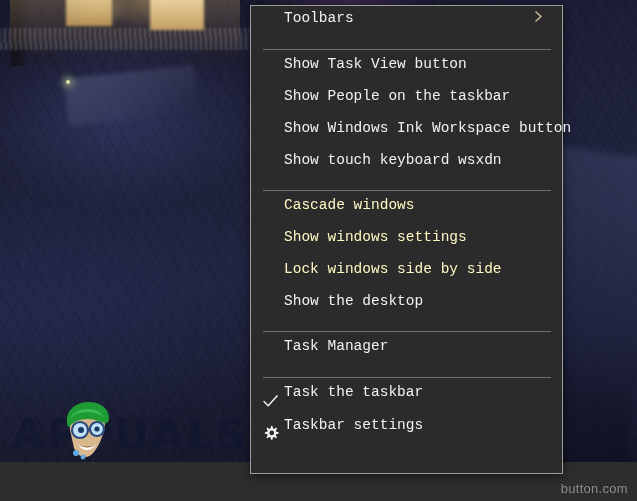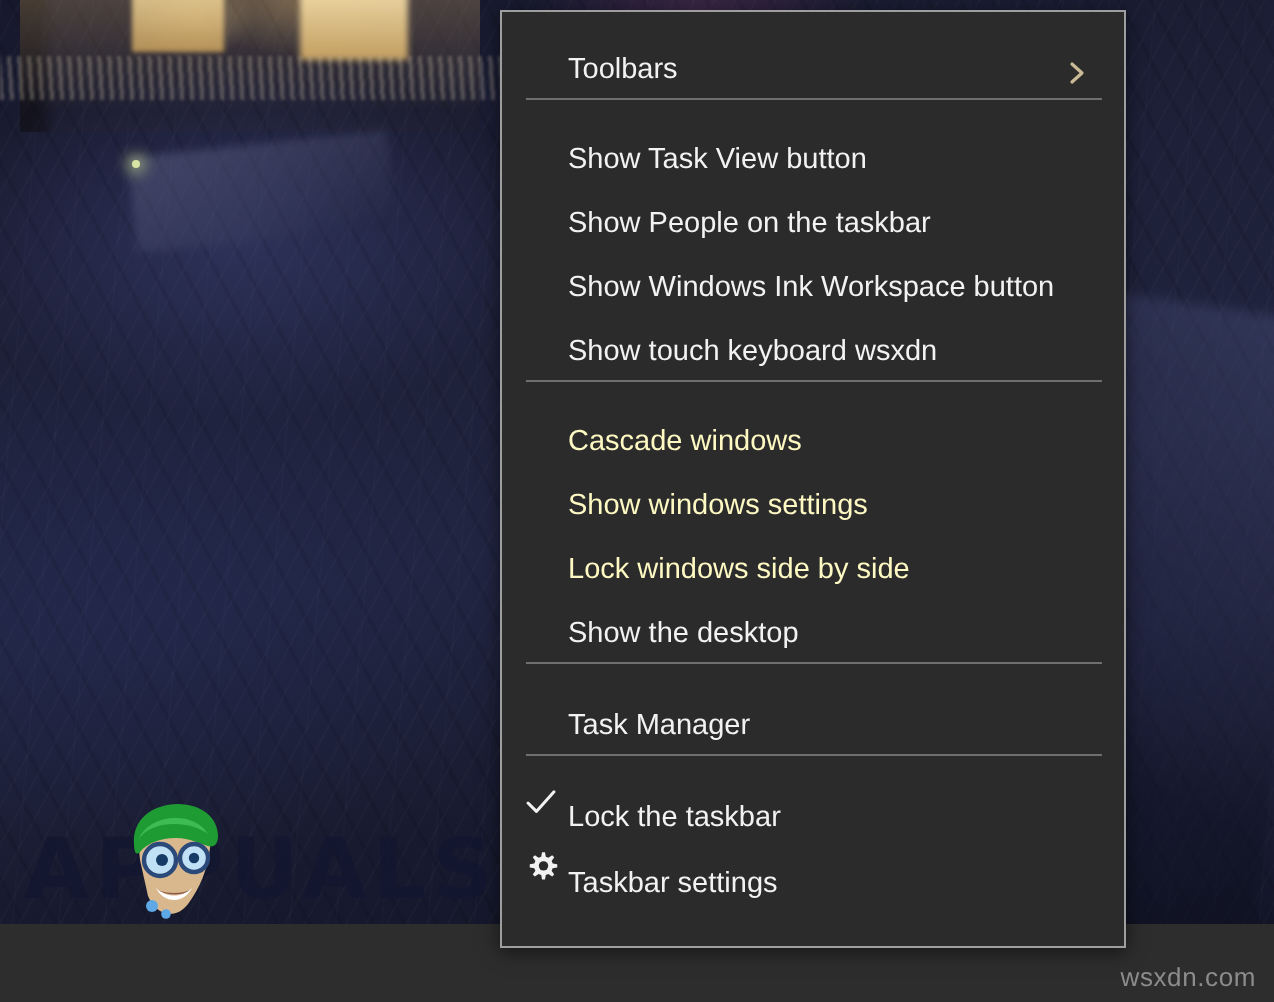--- a/index.html
+++ b/index.html
@@ -157,28 +157,29 @@
     box-sizing: border-box;
     box-shadow: 0 2px 9px rgba(0,0,0,0.55);
     padding-top: 4px;
     display: flex;
     flex-direction: column;
   }
   .menu-item {
     position: relative;
     height: 32px;
     display: flex;
-    align-items: flex-end;
+    align-items: flex-start;
     padding-left: 33px;
     padding-right: 12px;
     box-sizing: border-box;
     color: #f2f2f2;
     font-size: 14.5px;
     white-space: nowrap;
     cursor: default;
+    font-family: Liberation Mono, monospace;
   }
   .menu-item.tall { height: 33px; }
   .menu-item.disabled { color: #fef9c3; }
   .menu-item .label { flex: 1 1 auto; }
 
   .chevron {
     width: 13px;
     height: 13px;
     margin-right: 5px;
     flex: 0 0 auto;
@@ -232,21 +233,21 @@
       <circle cx="21" cy="30" r="3" fill="#163a66"></circle>
       <circle cx="37" cy="29" r="2.6" fill="#163a66"></circle>
       <path d="M18 44 C23 49 31 49 36 44 C32 52 22 52 18 44 Z" fill="#ffffff"></path>
       <path d="M19 45 C24 48 31 48 35 45 C31 47 23 47 19 45 Z" fill="#8e5b4a"></path>
       <circle cx="16" cy="53" r="3" fill="#5fa8e6"></circle>
       <circle cx="23" cy="57" r="2.4" fill="#5fa8e6"></circle>
     </svg>
   </div>
 
   <div id="taskbar">
-    <div id="wsxdn-watermark">wsxdn.com</div>
+    <div id="wsxdn-watermark">button.com</div>
   </div>
 
   <div id="context-menu">
 
     <div class="menu-item tall">
       <span class="label">Toolbars</span>
       <span class="chevron">
         <svg viewBox="0 0 13 13" width="13" height="13">
           <polyline points="4,2 9,6.5 4,11" fill="none" stroke="#c9bb95" stroke-width="1.6" stroke-linecap="round" stroke-linejoin="round"></polyline>
         </svg>
@@ -290,21 +291,21 @@
     </div>
 
     <div class="menu-separator"></div>
 
     <div class="menu-item tall">
       <span class="glyph">
         <svg viewBox="0 0 17 17" width="17" height="17">
           <polyline points="2,9 6.2,13.2 15,3.4" fill="none" stroke="#f2f2f2" stroke-width="1.5" stroke-linecap="round" stroke-linejoin="round"></polyline>
         </svg>
       </span>
-      <span class="label">Lock the taskbar</span>
+      <span class="label">Task the taskbar</span>
     </div>
     <div class="menu-item tall">
       <span class="glyph">
         <svg viewBox="0 0 17 17" width="16" height="16">
           <path fill="#f2f2f2" d="M8.5 0.6 L10.1 0.6 L10.5 3.0 L11.9 3.6 L13.9 2.2 L15.0 3.3 L13.6 5.3 L14.2 6.7 L16.6 7.1 L16.6 8.7 L14.2 9.1 L13.6 10.5 L15.0 12.5 L13.9 13.6 L11.9 12.2 L10.5 12.8 L10.1 15.2 L8.5 15.2 L8.1 12.8 L6.7 12.2 L4.7 13.6 L3.6 12.5 L5.0 10.5 L4.4 9.1 L2.0 8.7 L2.0 7.1 L4.4 6.7 L5.0 5.3 L3.6 3.3 L4.7 2.2 L6.7 3.6 L8.1 3.0 Z"></path>
           <circle cx="9.3" cy="7.9" r="2.5" fill="#2b2b2b"></circle>
         </svg>
       </span>
       <span class="label">Taskbar settings</span>
     </div>

